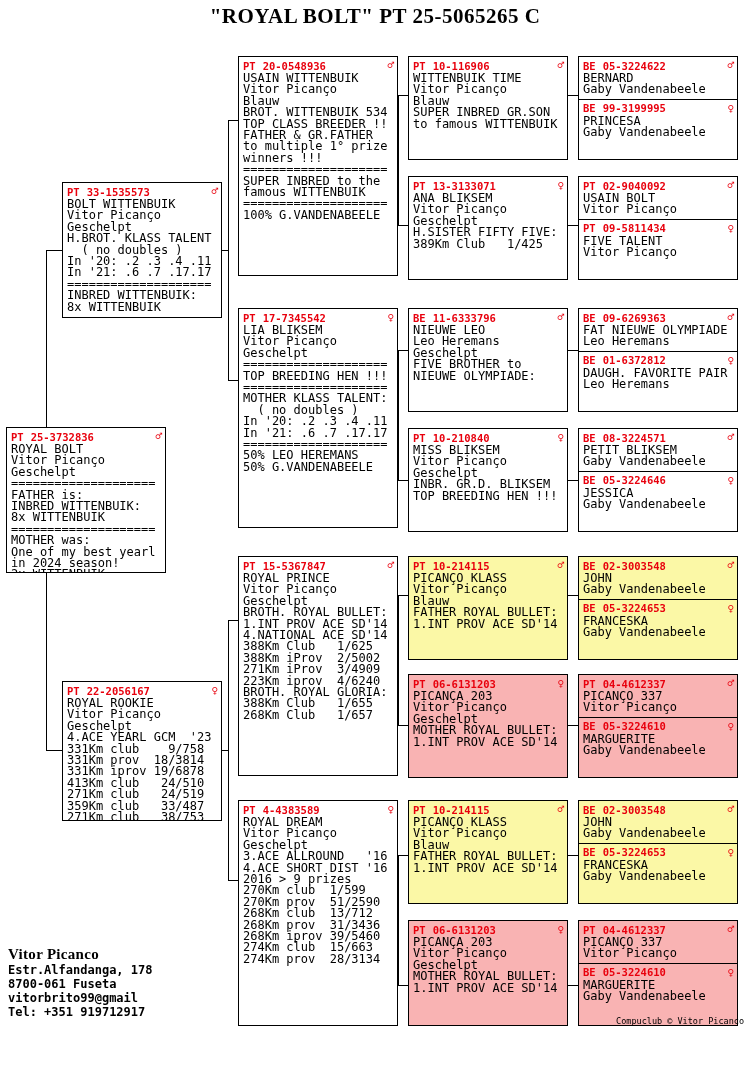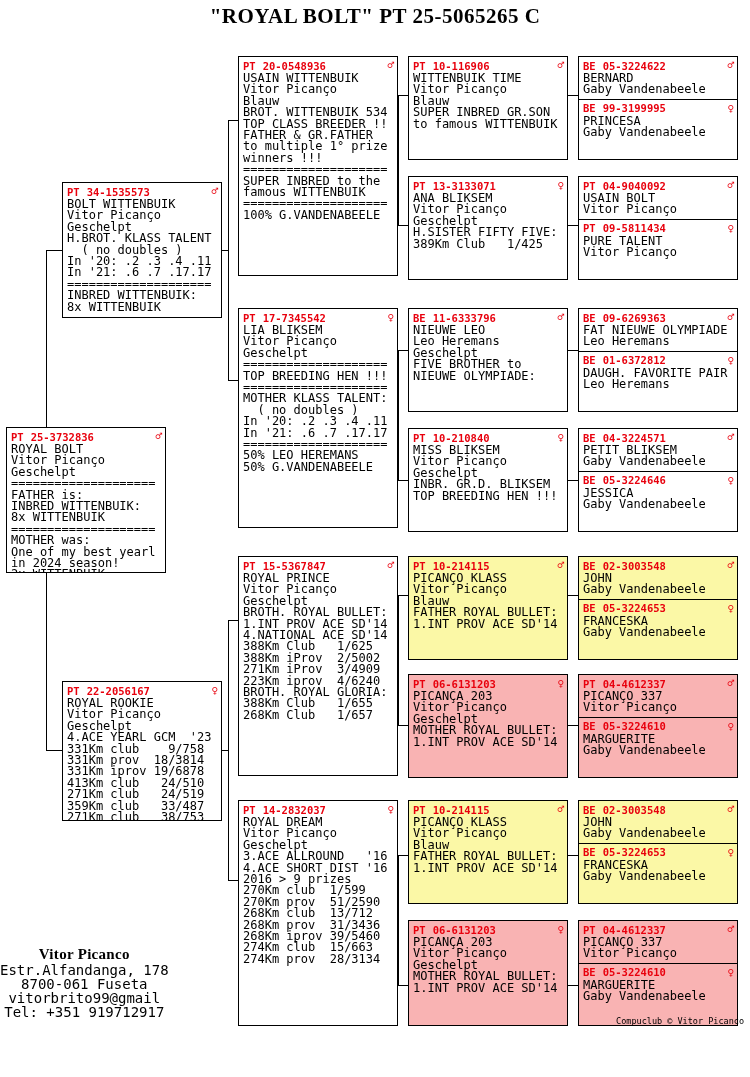--- a/index.html
+++ b/index.html
@@ -48,27 +48,26 @@
     white-space:pre;
   }
   .sub{
     border-top:1px solid #000;
   }
   
   .ln{position:absolute;background:#000;}
   .lnh{height:1px;}
   .lnv{width:1px;}
   #footer{
-    position:absolute;left:0;top:946px;
+    position:absolute;left:8px;top:946px;
     font-family:"Liberation Serif", serif;
     color:#000;
-    text-align:center;
   }
   #footer .fname{font-size:15px;font-weight:bold;letter-spacing:0.3px;}
-  #footer .fline{font-size:14px;font-family:"DejaVu Sans Mono", monospace;line-height:14px;}
+  #footer .fline{font-size:12px;font-family:"DejaVu Sans Mono", monospace;line-height:14px;font-weight:bold;}
   #credit{
     position:absolute;right:6px;top:1016px;
     font-size:8.5px;color:#000;
     font-family:"DejaVu Sans Mono", monospace;
   }
 </style>
 </head>
 <body>
 
 <div id="title">"ROYAL BOLT"  PT  25-5065265 C</div>
@@ -135,21 +134,21 @@
 MOTHER was:
 One of my best yearl
 in 2024 season!
 2x WITTENBUIK
 5x KLEINEN</div>
 </div>
 
 <div class="card white" style="left:62px;top:182px;width:160px;height:136px;">
   <div class="hdr">
     <span class="ring">PT</span>
-    <span>34-1535573</span>
+    <span>33-1535573</span>
     <span class="sex">♂</span>
   </div>
   <div class="body">BOLT WITTENBUIK
 Vitor Picanço
 Geschelpt
 H.BROT. KLASS TALENT
   ( no doubles )
 In '20: .2 .3 .4 .11
 In '21: .6 .7 .17.17
 ====================
@@ -240,21 +239,21 @@
 271Km iProv  3/4909
 223Km iprov  4/6240
 BROTH. ROYAL GLORIA:
 388Km Club   1/655
 268Km Club   1/657</div>
 </div>
 
 <div class="card white" style="left:238px;top:800px;width:160px;height:226px;">
   <div class="hdr">
     <span class="ring">PT</span>
-    <span>14-2832037</span>
+    <span>4-4383589</span>
     <span class="sex">♀</span>
   </div>
   <div class="body">ROYAL DREAM
 Vitor Picanço
 Geschelpt
 3.ACE ALLROUND   '16
 4.ACE SHORT DIST '16
 2016 &gt; 9 prizes
 270Km club  1/599
 270Km prov  51/2590
@@ -382,31 +381,31 @@
     <span>99-3199995</span>
     <span class="sex">♀</span>
   </div>
   <div class="body">PRINCESA
 Gaby Vandenabeele</div>
 </div>
 
 <div class="card white" style="left:578px;top:176px;width:160px;height:104px;">
   <div class="hdr">
     <span class="ring">PT</span>
-    <span>04-9040092</span>
+    <span>02-9040092</span>
     <span class="sex">♂</span>
   </div>
   <div class="body">USAIN BOLT
 Vitor Picanço</div>
   <div class="hdr sub">
     <span class="ring">PT</span>
     <span>09-5811434</span>
     <span class="sex">♀</span>
   </div>
-  <div class="body">PURE TALENT
+  <div class="body">FIVE TALENT
 Vitor Picanço</div>
 </div>
 
 <div class="card white" style="left:578px;top:308px;width:160px;height:104px;">
   <div class="hdr">
     <span class="ring">BE</span>
     <span>09-6269363</span>
     <span class="sex">♂</span>
   </div>
   <div class="body">FAT NIEUWE OLYMPIADE
@@ -416,21 +415,21 @@
     <span>01-6372812</span>
     <span class="sex">♀</span>
   </div>
   <div class="body">DAUGH. FAVORITE PAIR
 Leo Heremans</div>
 </div>
 
 <div class="card white" style="left:578px;top:428px;width:160px;height:104px;">
   <div class="hdr">
     <span class="ring">BE</span>
-    <span>04-3224571</span>
+    <span>08-3224571</span>
     <span class="sex">♂</span>
   </div>
   <div class="body">PETIT BLIKSEM
 Gaby Vandenabeele</div>
   <div class="hdr sub">
     <span class="ring">BE</span>
     <span>05-3224646</span>
     <span class="sex">♀</span>
   </div>
   <div class="body">JESSICA

